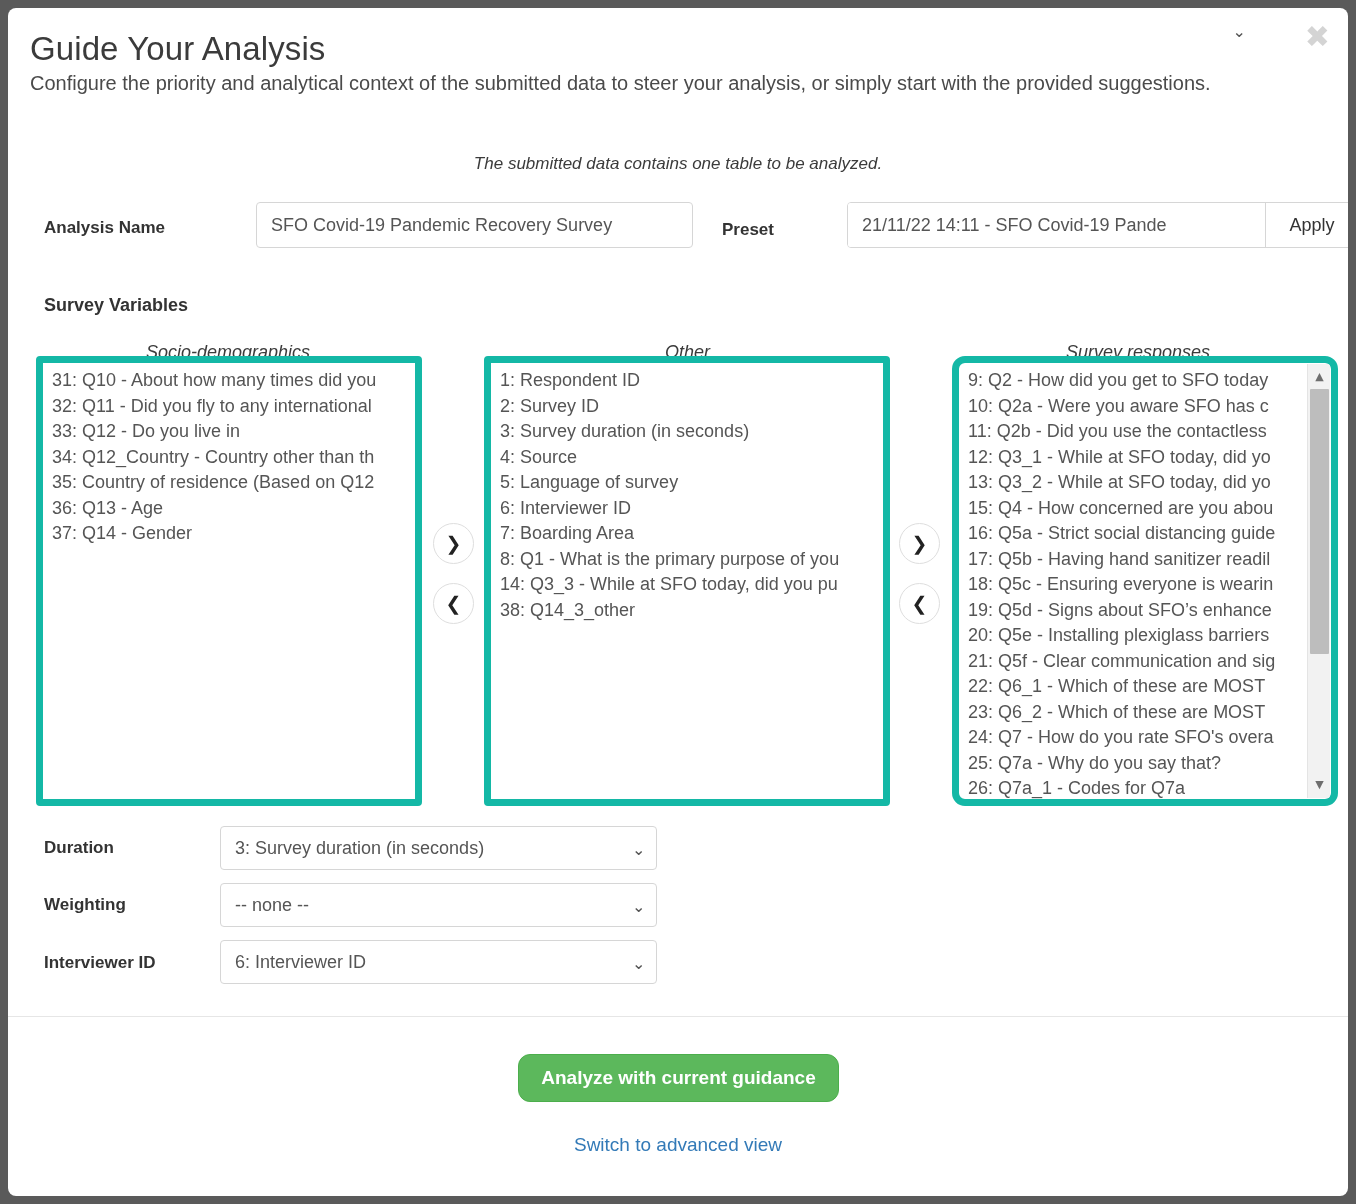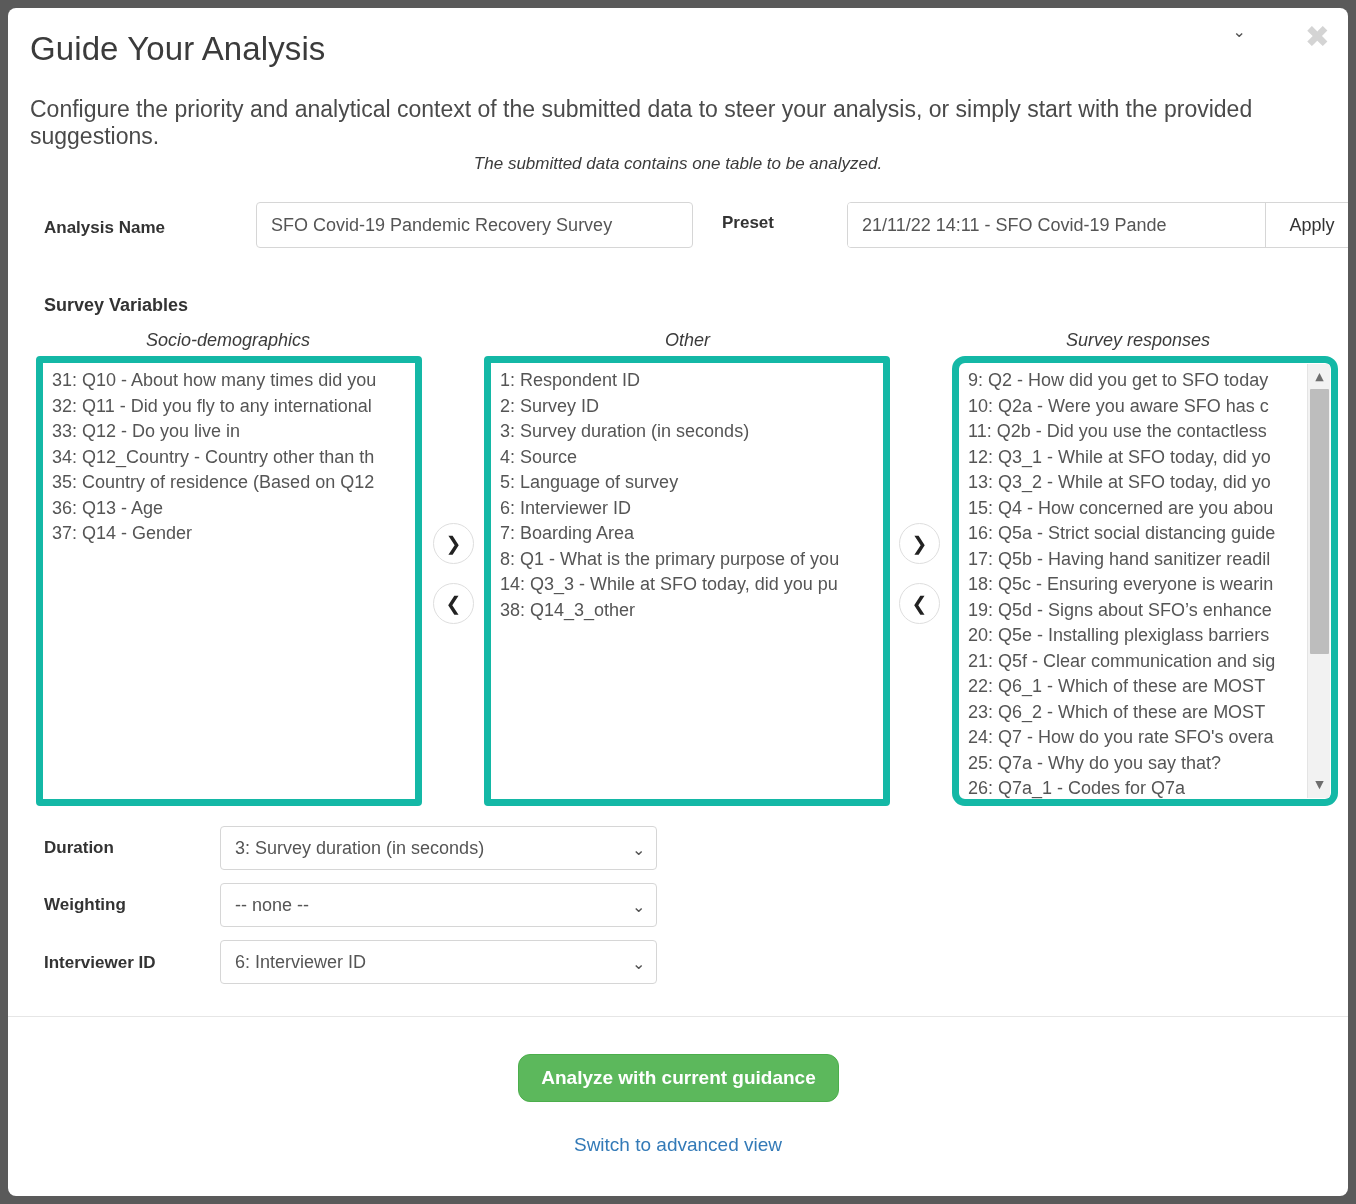--- a/index.html
+++ b/index.html
@@ -30,22 +30,22 @@
   #title {
     position: absolute;
     left: 22px; top: 22px;
     font-size: 33px;
     color: #3b3b3b;
     font-weight: normal;
     letter-spacing: 0.1px;
   }
   #subtitle {
     position: absolute;
-    left: 22px; top: 88px;
-    font-size: 23px;
+    left: 22px; top: 64px;
+    font-size: 20px;
     color: #4a4a4a;
   }
   #table-note {
     position: absolute;
     left: 0; top: 146px;
     width: 1340px;
     text-align: center;
     font-size: 17px;
     font-style: italic;
     color: #3b3b3b;
@@ -63,21 +63,21 @@
     border: 1px solid #d6d6d6;
     border-radius: 4px;
     background: #fff;
     font-size: 18px;
     color: #555;
     padding: 0 14px;
     font-family: "Liberation Sans", sans-serif;
     outline: none;
     margin-left: 36px;
   }
-  #preset-label { position: absolute; left: 714px; top: 205px; }
+  #preset-label { position: absolute; left: 714px; top: 212px; }
   #preset-wrap {
     position: absolute; left: 810px; top: 194px;
     width: 512px; height: 46px;
     border: 1px solid #d6d6d6;
     border-radius: 4px;
     display: flex;
     background: #fff;
     overflow: hidden;
     margin-left: 29px;
   }
@@ -110,21 +110,21 @@
     cursor: pointer;
     font-family: "Liberation Sans", sans-serif;
   }
   
   #sv-heading {
     position: absolute; left: 36px; top: 287px;
     font-size: 18px; font-weight: bold; color: #333;
   }
   .col-title {
     position: absolute;
-    top: 322px;
+    top: 334px;
     font-size: 18px;
     font-style: italic;
     color: #3b3b3b;
     text-align: center;
   }
   #ct-0 { left: 20px; width: 400px; }
   #ct-1 { left: 478px; width: 403px; }
   #ct-2 { left: 930px; width: 400px; }
   .listbox {
     position: absolute;

